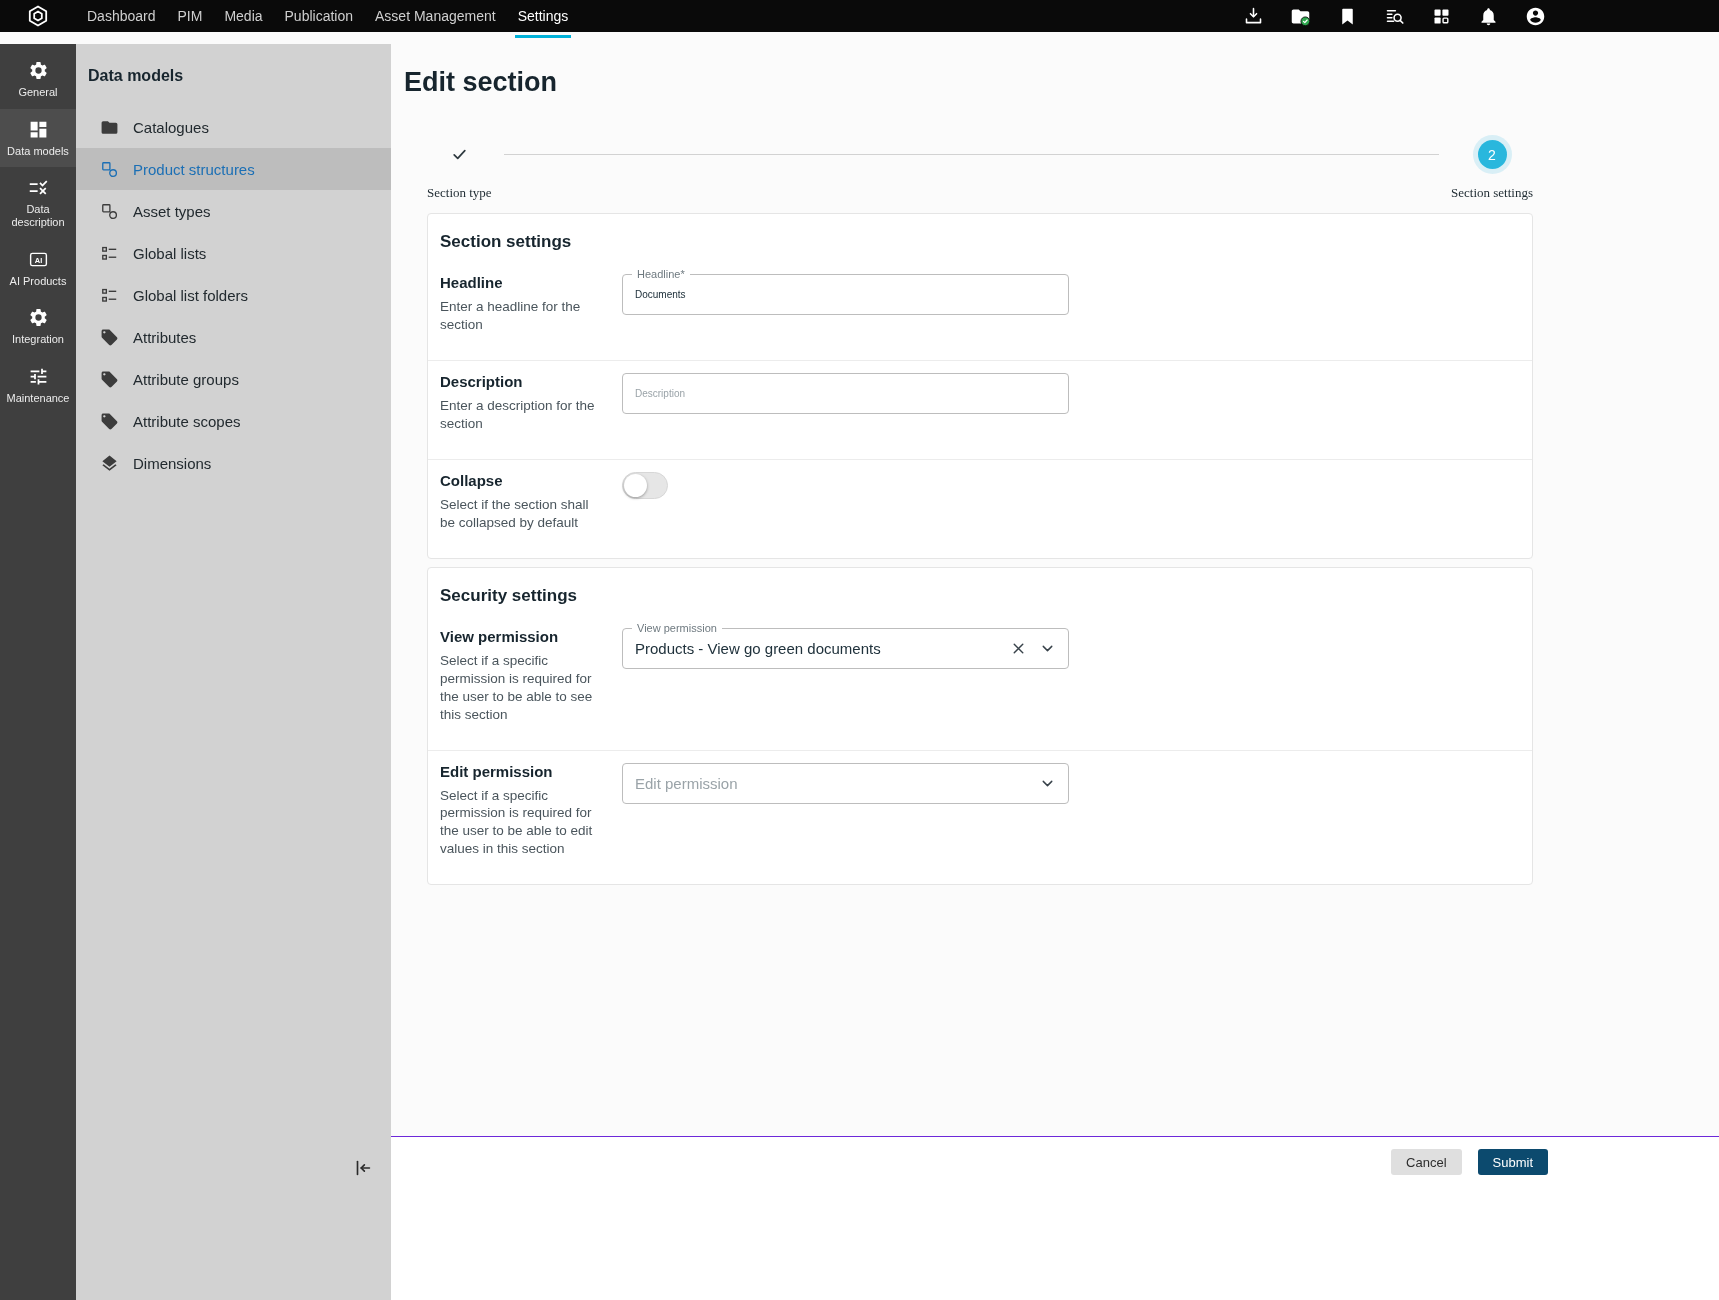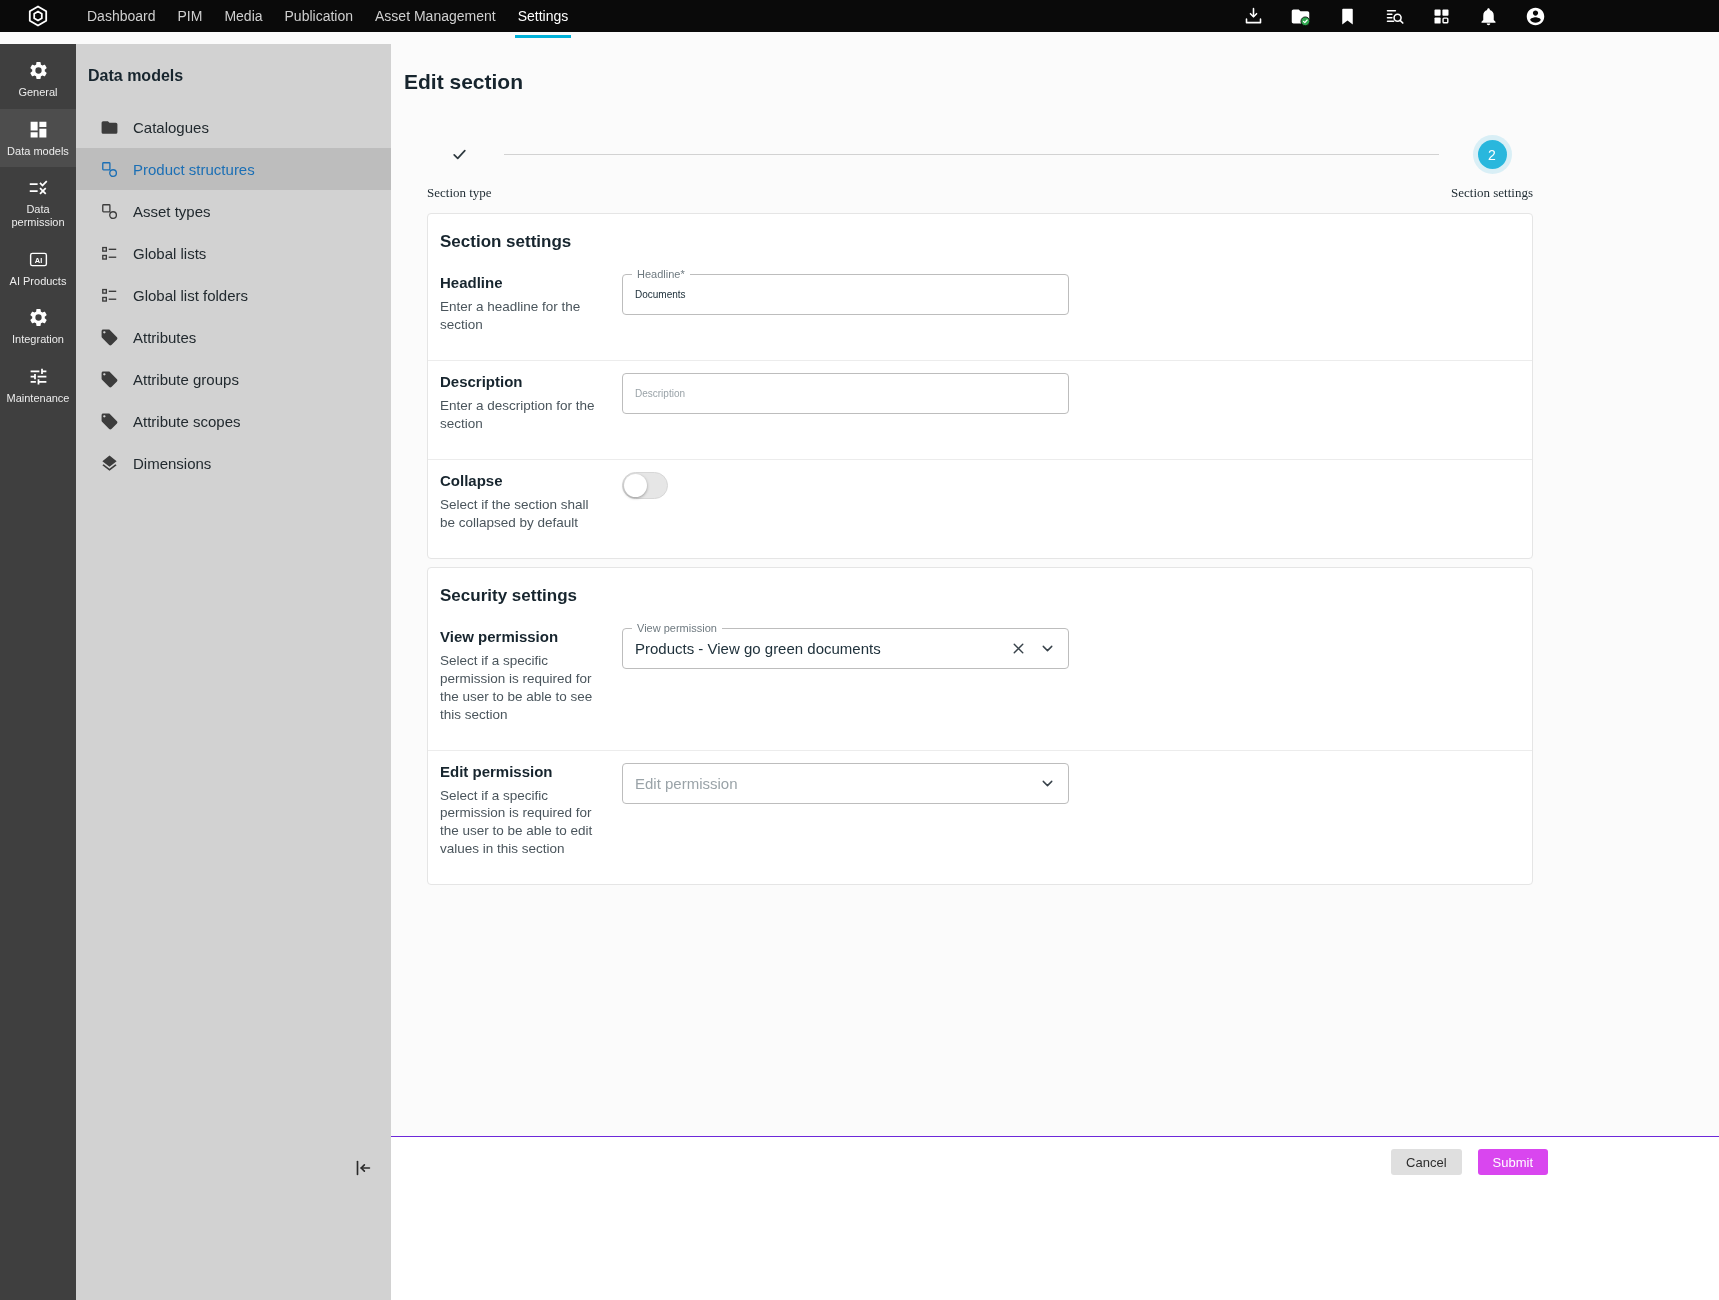--- a/index.html
+++ b/index.html
@@ -43,21 +43,21 @@
   .side-item svg { width:19px; height:19px; flex:none; color:#3c3c3c; }
   .side-item.selected { background:#bdbdbd; color:#1b6fb5; }
   .side-item.selected svg { color:#1b6fb5; }
   .sidebar-collapse { position:absolute; right:17px; bottom:121px; width:22px; height:22px;
                       color:#2b2b2b; cursor:pointer; }
   .sidebar-collapse svg { width:22px; height:22px; }
 
   
   .main { position:absolute; top:44px; left:391px; width:1328px; height:1256px;
           background:#fbfbfb; overflow:hidden; }
-  .page-title { font-size:21px; font-weight:bold; padding:26px 12px 0 13px; line-height:24px; }
+  .page-title { font-size:27px; font-weight:bold; padding:26px 12px 0 13px; line-height:24px; }
   .content { margin:46px 186px 0 36px; }
 
   
   .stepper { display:flex; align-items:flex-start; }
   .step { display:flex; flex-direction:column; align-items:center; gap:16px; }
   .step-icon-area { height:29px; display:flex; align-items:center; justify-content:center; }
   .check-icon svg { width:17px; height:17px; color:#2f3a40; }
   .step-circle { width:29px; height:29px; border-radius:50%; background:#29b7dd; color:#fff;
                  font-size:14px; display:flex; align-items:center; justify-content:center;
                  box-shadow:0 0 0 5px rgba(41,183,221,.16); }
@@ -96,21 +96,21 @@
   .toggle .thumb { position:absolute; left:1px; top:1px; width:23px; height:23px; border-radius:50%;
                    background:#fff; box-shadow:0 1px 3px rgba(0,0,0,.35); }
 
   
   .footer { position:absolute; left:0; top:1092px; width:100%; bottom:0; background:#ffffff;
             border-top:1px solid #6d28d9; display:flex; align-items:flex-start;
             justify-content:flex-end; gap:16px; padding:12px 171px 0 0; }
   .btn { height:26px; padding:0 15px; border:none; border-radius:3px; font-size:13px;
          font-family:inherit; cursor:pointer; }
   .btn-cancel { background:#dfdfdf; color:#2d2d2d; }
-  .btn-submit { background:#d946ef; color:#ffffff; }
+  .btn-submit { background:#0c4a6e; color:#ffffff; }
 </style>
 </head>
 <body>
 
 <header class="topbar">
   <div class="logo-box">
     <svg viewBox="0 0 24 24" fill="none" stroke="#ffffff" stroke-width="1.8" stroke-linejoin="round">
       <path d="M12 2.5l8.2 4.75v9.5L12 21.5l-8.2-4.75v-9.5z"></path>
       <path d="M12 7.5l3.8 2.2v4.6L12 16.5l-3.8-2.2V9.7z"></path>
     </svg>
@@ -181,21 +181,21 @@
   <div class="rail-item active">
     <svg viewBox="0 0 24 24">
         <path fill="currentColor" d="M3 13h8V3H3v10zm0 8h8v-6H3v6zm10 0h8V11h-8v10zm0-18v6h8V3h-8z"></path>
       </svg>
     <span class="rail-label">Data models</span>
   </div>
   <div class="rail-item">
     <svg viewBox="0 0 24 24">
         <path fill="currentColor" d="M16.54 11L13 7.46l1.41-1.41 2.12 2.12 4.24-4.24 1.41 1.41L16.54 11zM11 7H2v2h9V7zm10 6.41L19.59 12 17 14.59 14.41 12 13 13.41 15.59 16 13 18.59 14.41 20 17 17.41 19.59 20 21 18.59 18.41 16 21 13.41zM11 15H2v2h9v-2z"></path>
       </svg>
-    <span class="rail-label">Data permission</span>
+    <span class="rail-label">Data description</span>
   </div>
   <div class="rail-item">
     <svg viewBox="0 0 24 24">
       <rect x="3" y="5" width="18" height="14" rx="2" fill="none" stroke="currentColor" stroke-width="1.6"></rect>
       <text x="12" y="15.6" font-size="8.5" font-weight="bold" fill="currentColor" text-anchor="middle" style="font-family:'Liberation Sans',sans-serif">AI</text>
     </svg>
     <span class="rail-label">AI Products</span>
   </div>
   <div class="rail-item">
     <svg viewBox="0 0 24 24">

